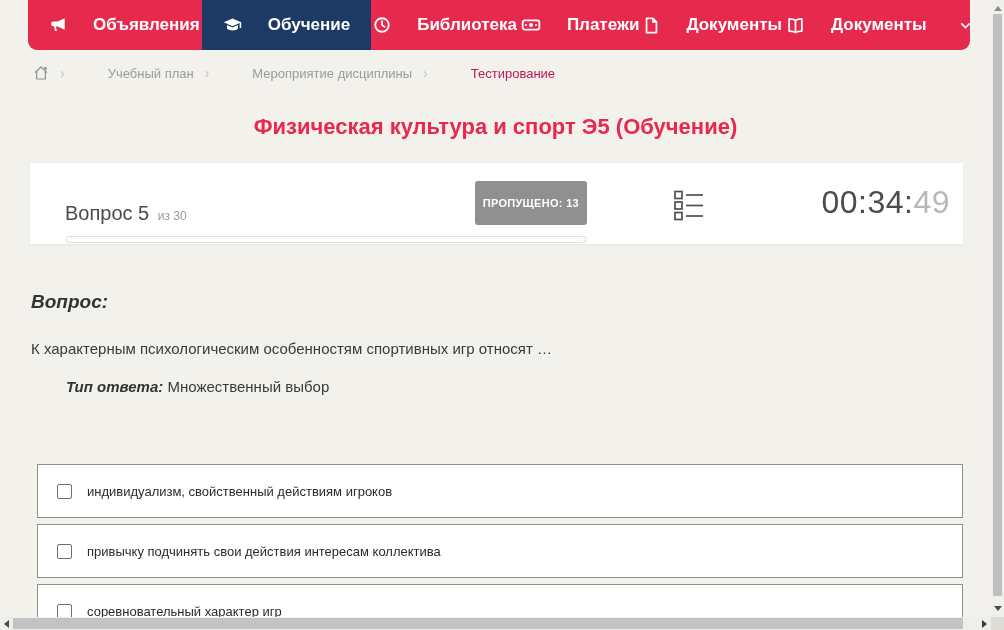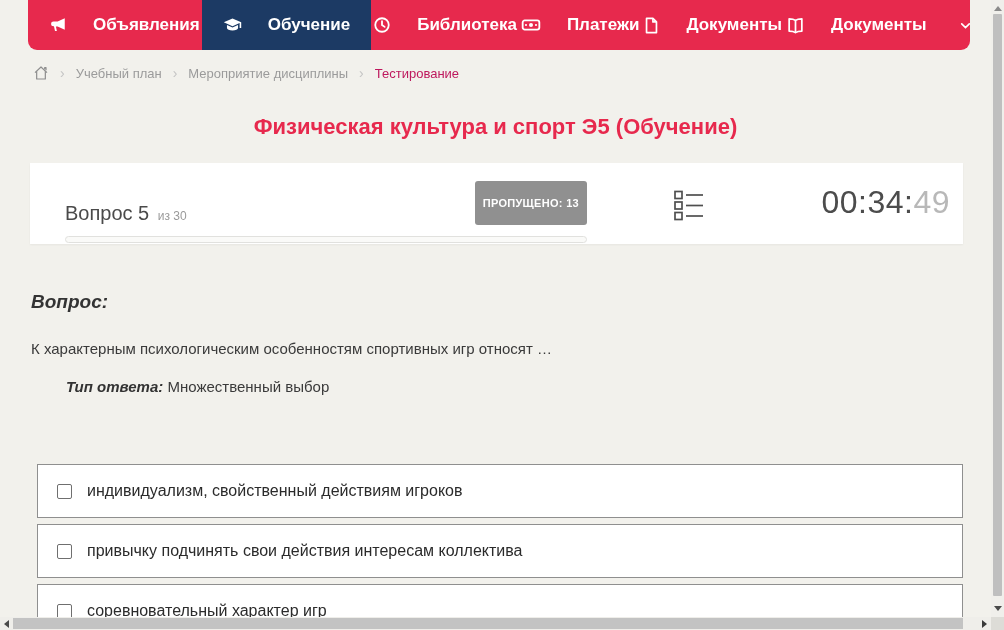--- a/index.html
+++ b/index.html
@@ -12,21 +12,21 @@
     background:#e7294d; border-radius:0 0 9px 9px;
     display:flex; align-items:center; justify-content:space-between; padding:0 19px; }
   .nav-item { display:flex; align-items:center; gap:26px; height:50px; padding:0 2px;
     color:#ffffff; font-size:17px; font-weight:bold; cursor:pointer; white-space:nowrap; }
   .nav-item.active { background:#1c3a64; border-radius:0; padding:0 21px; }
   .nav-item svg { display:block; }
   .nav-chevron { margin-left:6px; display:flex; align-items:center; }
 
   
   .breadcrumb { position:absolute; left:33px; top:63px; height:20px; display:flex; align-items:center; gap:11px; font-size:13px; }
-  .crumb { color:#9b9b9b; cursor:pointer; }
+  .crumb { color:#9b9b9b; cursor:pointer;margin-left:32px; }
   .crumb.current { color:#be185d; }
   .crumb-sep { color:#c4c4c4; font-size:14px; }
   .home-ic { color:#8d8d8d; display:flex; align-items:center; cursor:pointer; }
 
   
   .page-title { position:absolute; left:0; top:114px; width:991px; text-align:center;
     color:#e7294d; font-size:22px; font-weight:bold; }
 
   
   .qcard { position:absolute; left:30px; top:163px; width:933px; height:81px; background:#ffffff;
@@ -50,21 +50,21 @@
   .q-text { font-size:15px; color:#3a3a3a;margin-top:27px; }
   .type-block { position:absolute; left:31px; top:378px; font-size:15px; color:#3a3a3a;margin-left:35px; }
   .type-label { font-weight:bold; font-style:italic; color:#333333; }
 
   
   .options { position:absolute; left:37px; top:464px; width:926px; }
   .option { height:54px; background:#ffffff; border:1px solid #8f8f8f; margin-bottom:6px;
     display:flex; align-items:center; padding-left:19px; cursor:pointer; }
   .checkbox { width:15px; height:15px; border:1px solid #6f6f6f; border-radius:2px;
     background:#ffffff; margin-right:15px; flex:0 0 auto; }
-  .option-label { font-size:16px; color:#2b2b2b; }
+  .option-label { font-size:13px; color:#2b2b2b; }
 
   
   .vscroll { position:absolute; right:0; top:0; width:13px; height:617px; background:#f0efeb; }
   .vthumb { position:absolute; left:2px; top:14px; width:9px; height:582px; background:#bfbfbf; border-radius:1px; }
   .hscroll { position:absolute; left:0; bottom:0; width:991px; height:13px; background:#efeeea; }
   .hthumb { position:absolute; left:13px; top:1px; height:11px; width:950px; background:#c3c3c3; }
   .corner { position:absolute; right:0; bottom:0; width:13px; height:13px; background:#dddcd7; }
   .tri-up { position:absolute; left:2.5px; top:6px; width:0; height:0;
     border-left:4px solid transparent; border-right:4px solid transparent; border-bottom:5px solid #8a8a8a; }
   .tri-down { position:absolute; left:2.5px; bottom:6px; width:0; height:0;

